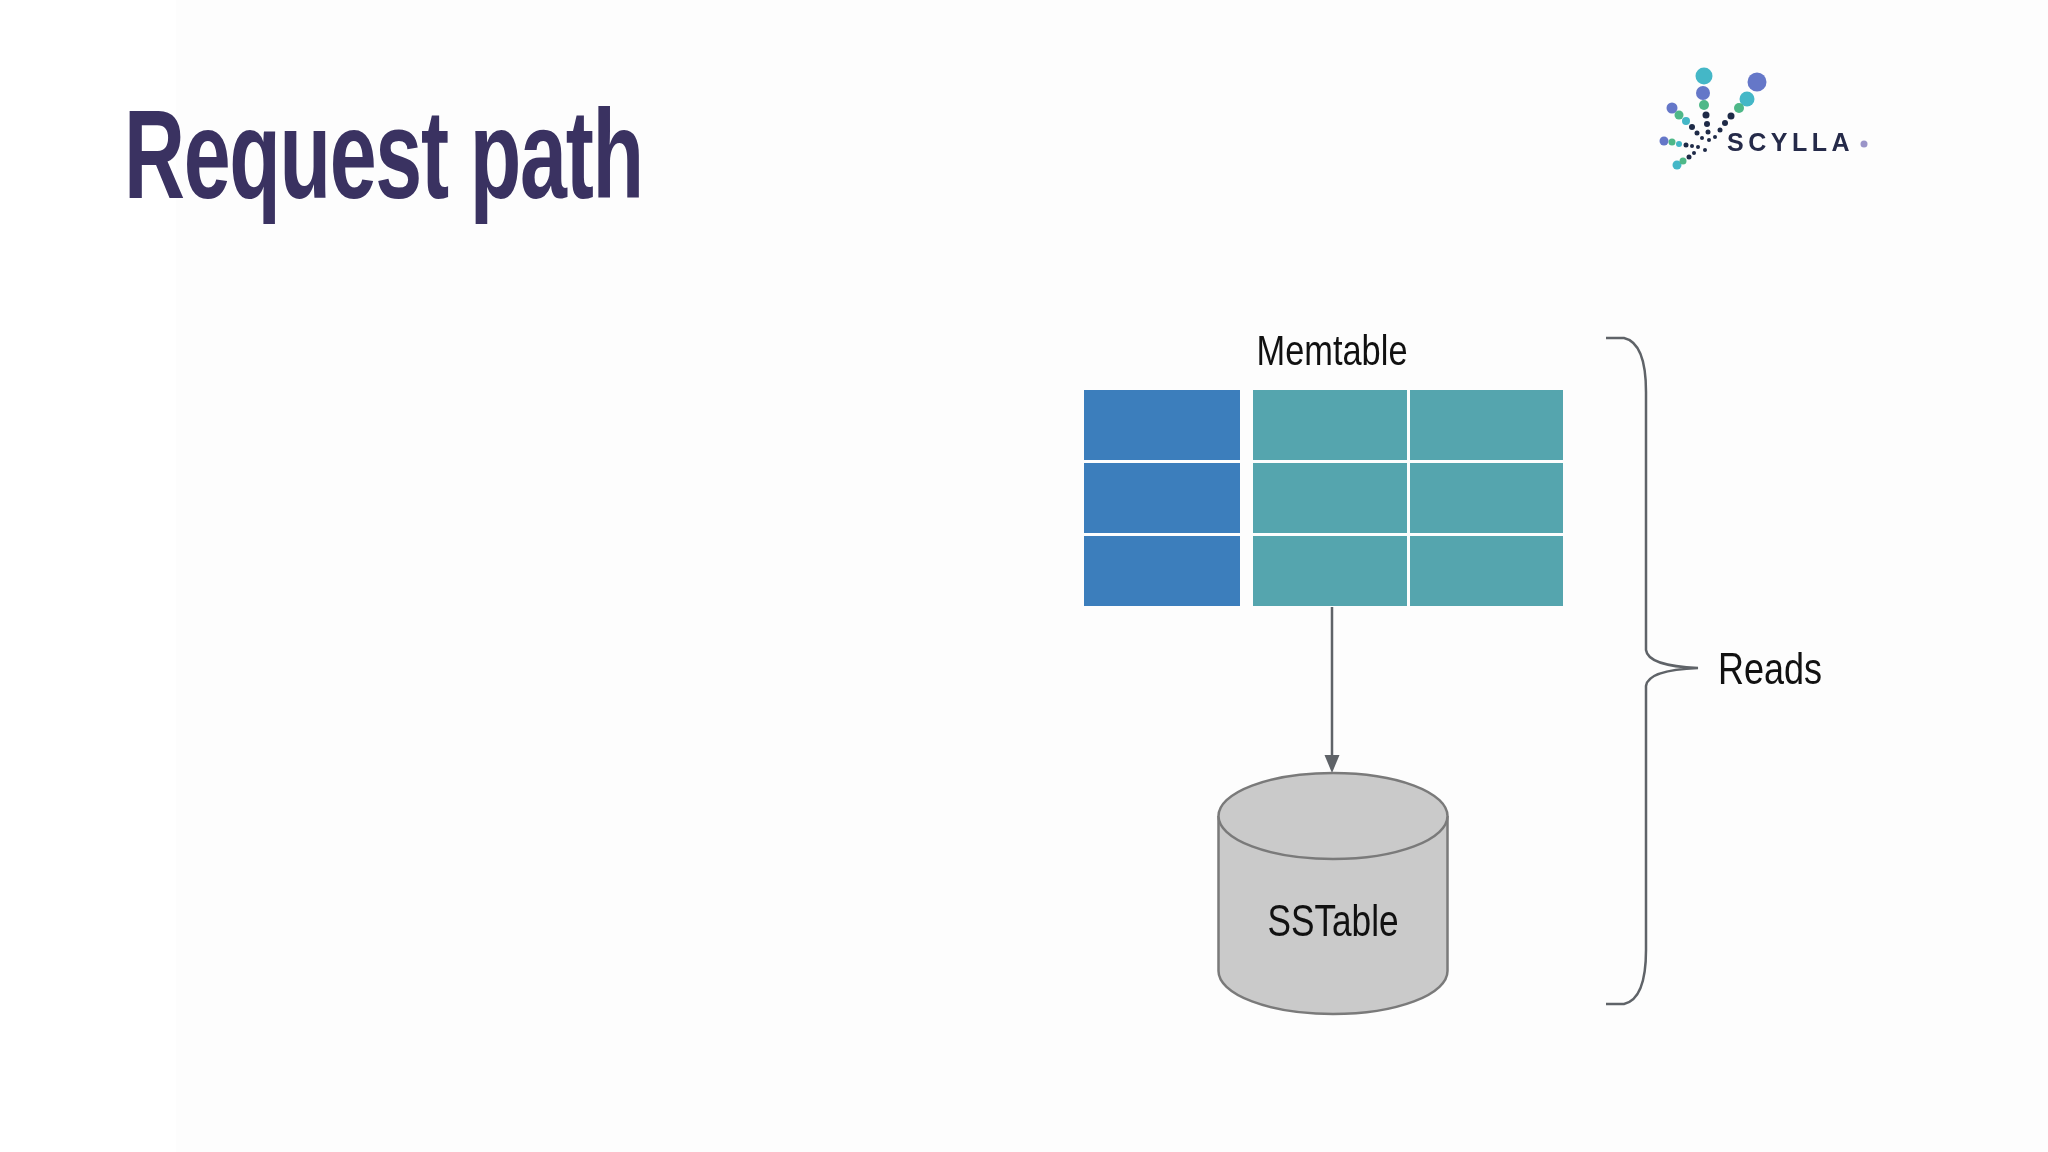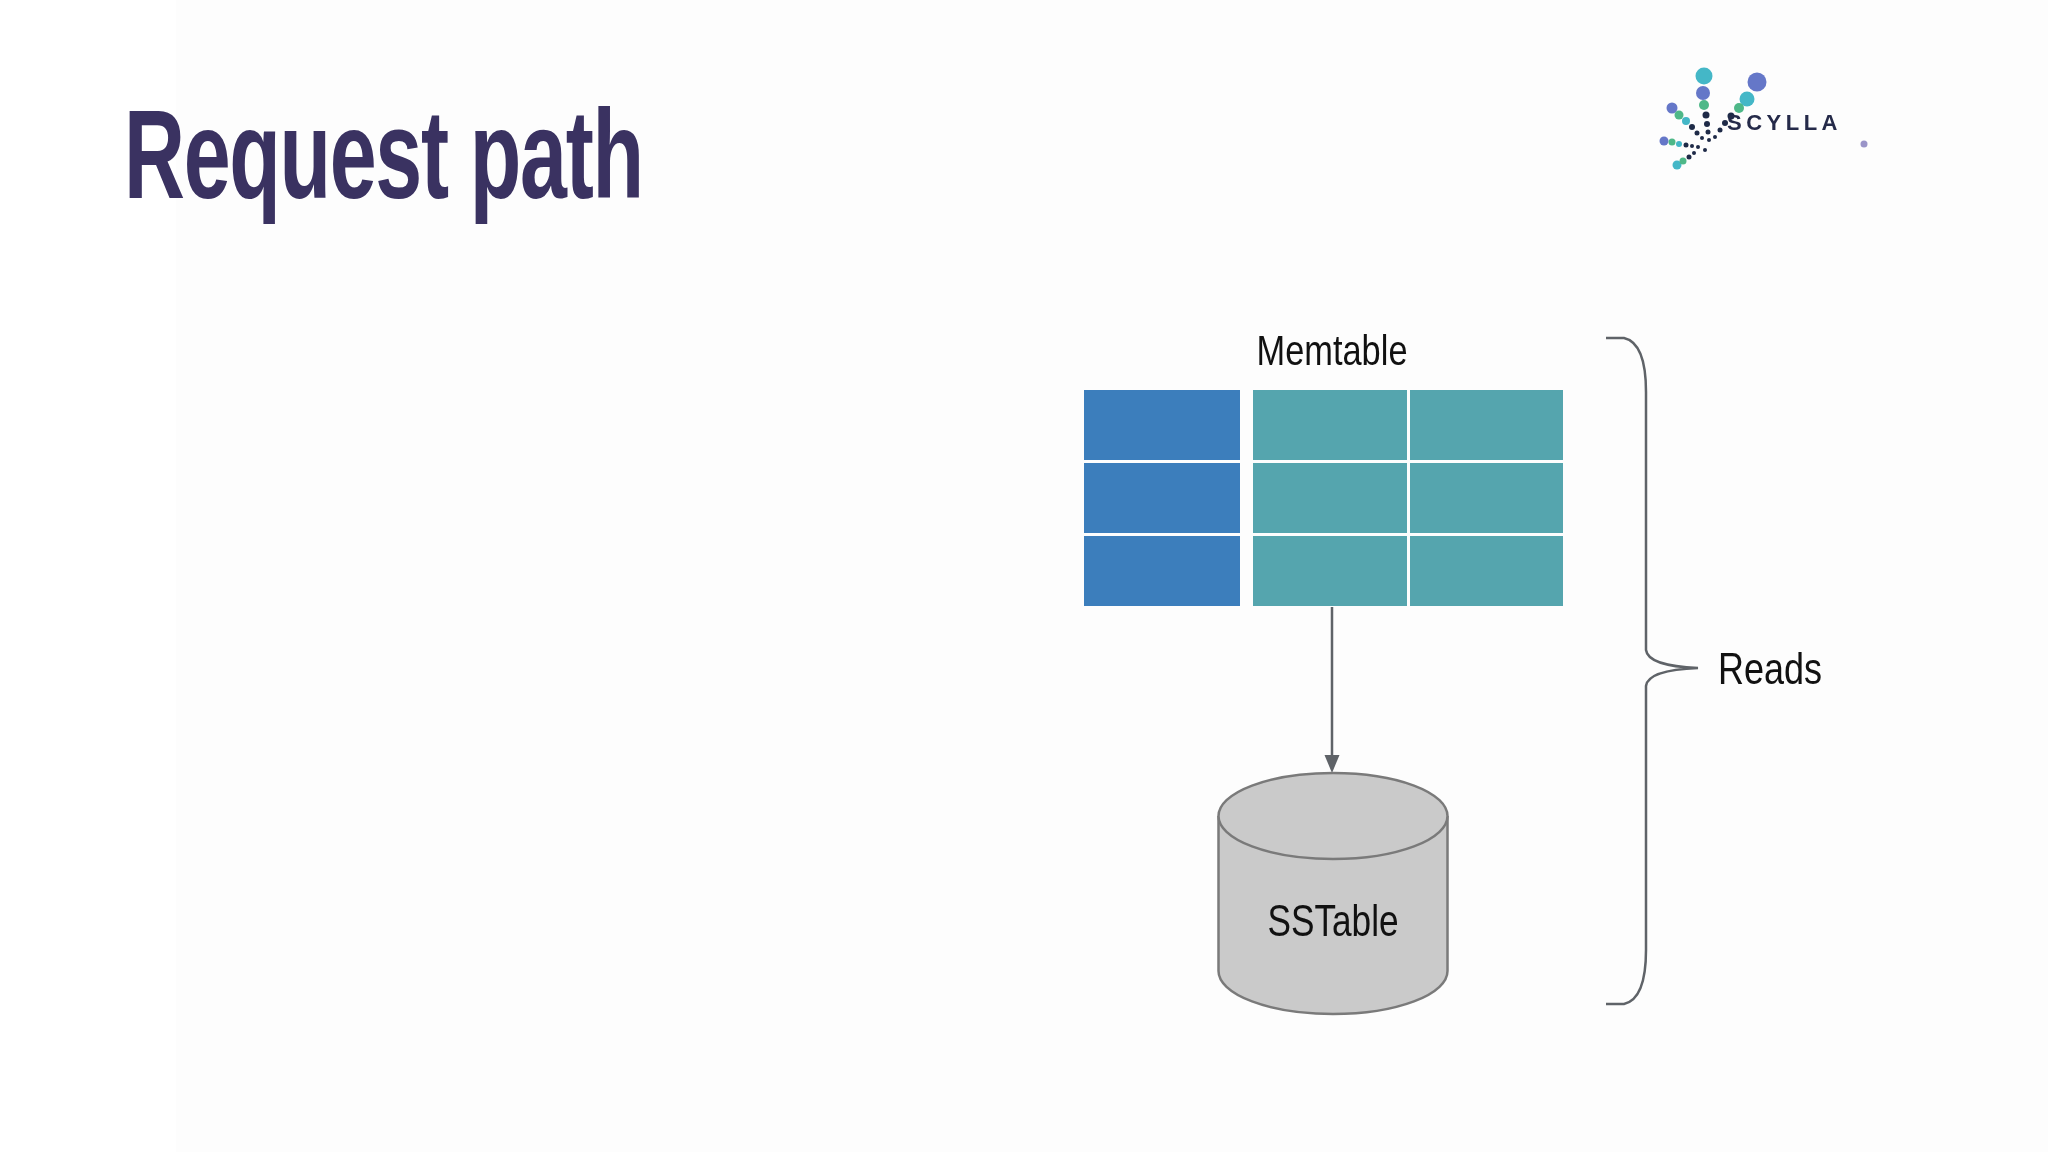--- a/index.html
+++ b/index.html
@@ -33,22 +33,22 @@
     letter-spacing: -2px;
     line-height: 1.0;
     color: var(--title, #3a3261);
     transform: scaleX(0.67);
     transform-origin: left center;
     white-space: nowrap;
   }
   .logo-text {
     position: absolute;
     left: 1727px;
-    top: 112px;
-    font-size: 22px;
+    top: 130px;
+    font-size: 25px;
     font-weight: bold;
     letter-spacing: 4.5px;
     line-height: 1.0;
     color: var(--logo-text, #252a49);
     white-space: nowrap;
   }
   .diagram-label {
     position: absolute;
     color: var(--label, #111111);
     line-height: 1.0;

